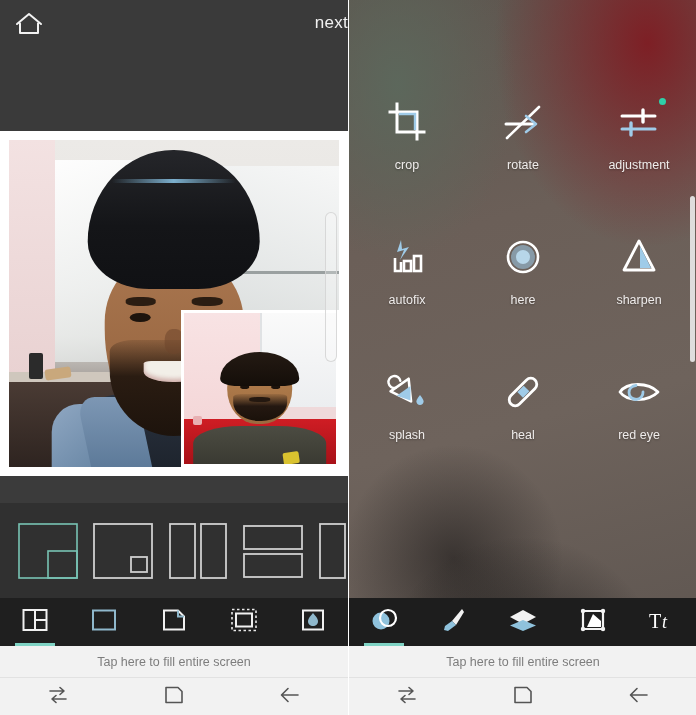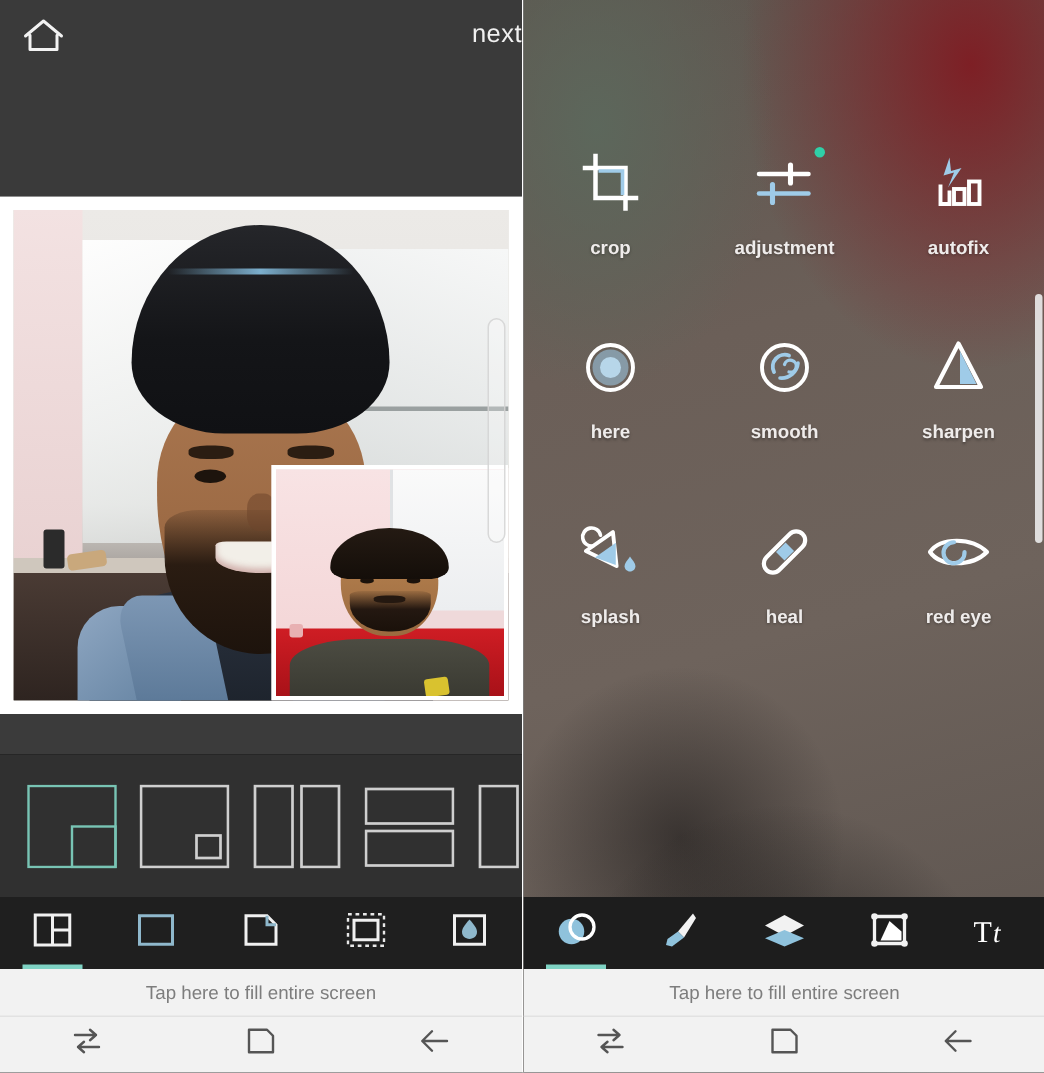--- a/index.html
+++ b/index.html
@@ -205,21 +205,21 @@
   .r-header {
     position:absolute; top:0; left:0; width:348px; height:68px;
   }
   .close-icon { position:absolute; left:16px; top:14px; width:20px; height:20px; }
   .tools-title {
     position:absolute; left:0; right:0; top:26px; text-align:center;
     color:#f4f0ef; font-size:22px; letter-spacing:.4px; font-weight:400;
   }
   .tools-grid {
     position:absolute; top:86px; left:0; width:348px;
-    display:grid; grid-template-columns:repeat(3,1fr); row-gap:0;font-weight:bold;
+    display:grid; grid-template-columns:repeat(3,1fr); row-gap:12px;
   }
   .tool-cell {
     height:123px; display:flex; flex-direction:column; align-items:center;
     justify-content:flex-start; padding-top:12px; position:relative;
   }
   .tool-ico { height:48px; display:flex; align-items:center; justify-content:center; }
   .tool-label { margin-top:12px; color:#efeceb; font-size:12.5px; text-align:center;
     text-shadow:0 1px 2px rgba(0,0,0,.35); }
   .badge-dot {
     position:absolute; width:7px; height:7px; border-radius:50%; background:#2fd0a8;
@@ -423,20 +423,30 @@
         <div class="tool-ico">
           <svg width="42" height="42" viewBox="0 0 42 42">
             <path d="M11 3 V31 H38" fill="none" stroke="#ffffff" stroke-width="3" stroke-linecap="square"></path>
             <path d="M4 11 H31 V38" fill="none" stroke="#ffffff" stroke-width="3" stroke-linecap="square"></path>
             <path d="M13 13 H29 V29" fill="none" stroke="#9fcbe8" stroke-width="2.4"></path>
           </svg>
         </div>
         <div class="tool-label">crop</div>
       </div>
 
+      <div class="tool-cell">
+        <div class="tool-ico">
+          <svg width="42" height="42" viewBox="0 0 42 42">
+            <line x1="5" y1="37" x2="37" y2="6" stroke="#ffffff" stroke-width="2.6" stroke-linecap="round"></line>
+            <line x1="4" y1="23" x2="32" y2="23" stroke="#ffffff" stroke-width="3" stroke-linecap="round"></line>
+            <path d="M24 15 L34 23 L24 31" fill="none" stroke="#9fcbe8" stroke-width="2.6" stroke-linecap="round" stroke-linejoin="round"></path>
+          </svg>
+        </div>
+        <div class="tool-label">rotate</div>
+      </div>
 
 
       <div class="tool-cell">
         <div class="badge-dot"></div>
         <div class="tool-ico">
           <svg width="44" height="42" viewBox="0 0 44 42">
             <line x1="5" y1="15" x2="38" y2="15" stroke="#ffffff" stroke-width="3" stroke-linecap="round"></line>
             <line x1="26" y1="9" x2="26" y2="21" stroke="#ffffff" stroke-width="3.4" stroke-linecap="round"></line>
             <line x1="5" y1="28" x2="38" y2="28" stroke="#9fcbe8" stroke-width="3" stroke-linecap="round"></line>
             <line x1="14" y1="22" x2="14" y2="34" stroke="#9fcbe8" stroke-width="3.4" stroke-linecap="round"></line>
@@ -462,31 +472,20 @@
         <div class="tool-ico">
           <svg width="42" height="42" viewBox="0 0 42 42">
             <circle cx="21" cy="21" r="15" fill="none" stroke="#ffffff" stroke-width="2.6"></circle>
             <circle cx="21" cy="21" r="12" fill="#9fcbe8" opacity=".55"></circle>
             <circle cx="21" cy="21" r="7" fill="#bfe0f5" opacity=".85"></circle>
           </svg>
         </div>
         <div class="tool-label">here</div>
       </div>
 
-      <div class="tool-cell">
-        <div class="tool-ico">
-          <svg width="42" height="42" viewBox="0 0 42 42">
-            <circle cx="21" cy="21" r="15" fill="none" stroke="#ffffff" stroke-width="2.6"></circle>
-            <path d="M14 24 A8 8 0 0 1 24 13" fill="none" stroke="#9fcbe8" stroke-width="2.6" stroke-linecap="round"></path>
-            <path d="M18 28 A11 11 0 0 0 30 18" fill="none" stroke="#9fcbe8" stroke-width="2.4" stroke-linecap="round"></path>
-            <path d="M21 19 A4 4 0 1 1 24 24" fill="none" stroke="#9fcbe8" stroke-width="2.2" stroke-linecap="round"></path>
-          </svg>
-        </div>
-        <div class="tool-label">smooth</div>
-      </div>
 
       <div class="tool-cell">
         <div class="tool-ico">
           <svg width="42" height="42" viewBox="0 0 42 42">
             <path d="M21 5 L36 34 H6 Z" fill="none" stroke="#ffffff" stroke-width="2.8" stroke-linejoin="round"></path>
             <path d="M22 10 L33 32 H22 Z" fill="#9fcbe8"></path>
           </svg>
         </div>
         <div class="tool-label">sharpen</div>
       </div>

